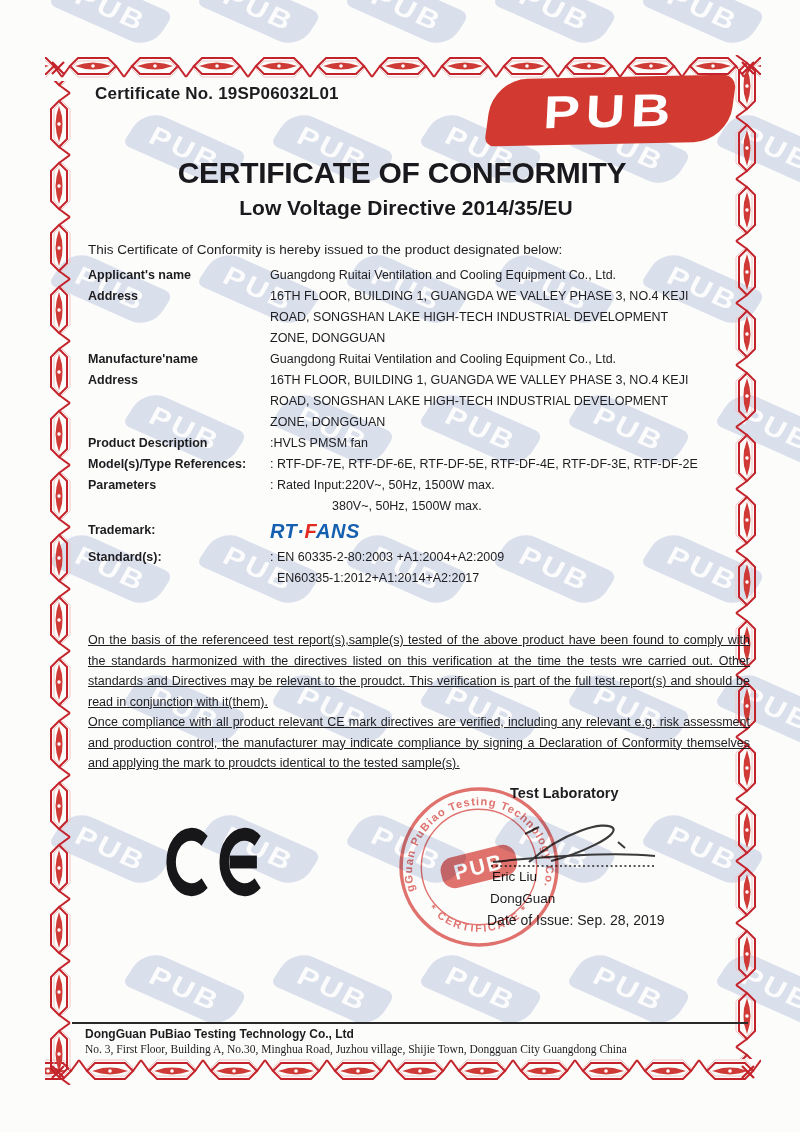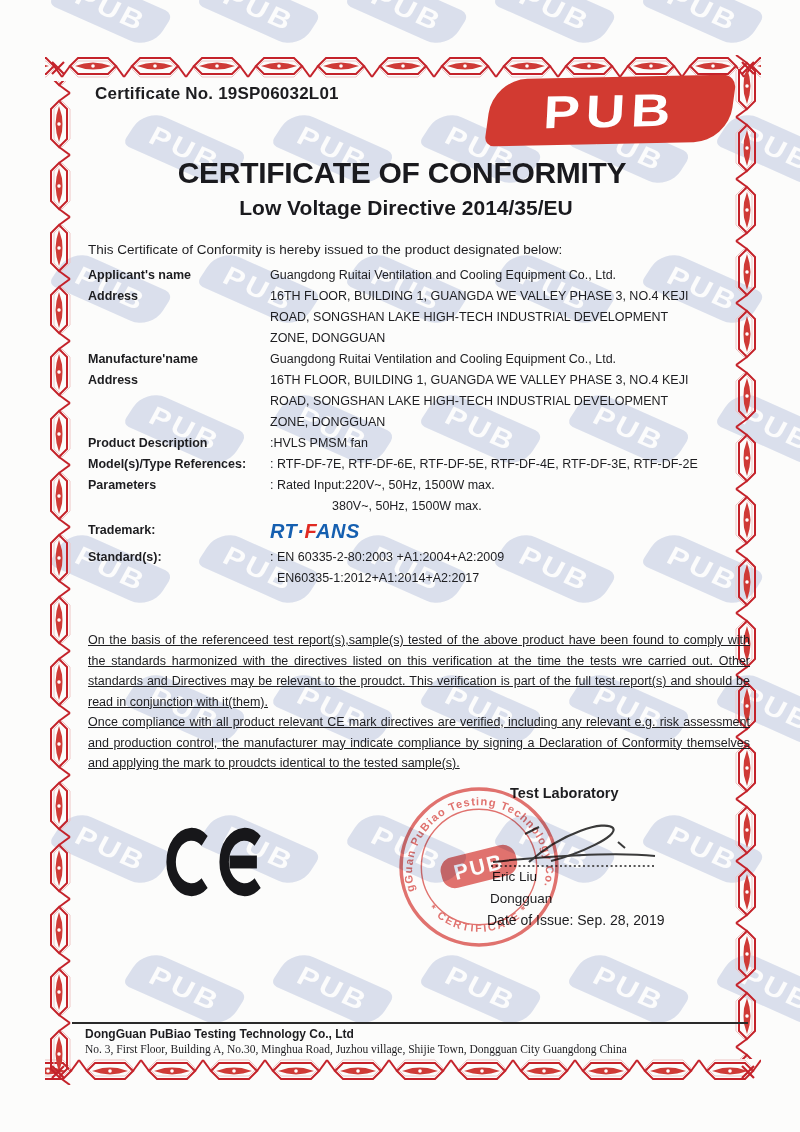--- a/index.html
+++ b/index.html
@@ -384,21 +384,21 @@
 
     <svg class="sig-svg" width="205" height="52" viewBox="0 0 205 52">
       <path d="M70 14 L84 7" fill="none" stroke="#3a3a3a" stroke-width="2"></path>
       <path d="M74 42 C108 12, 150 0, 158 8 C 164 16, 124 34, 96 41" fill="none" stroke="#3a3a3a" stroke-width="2.2"></path>
       <path d="M38 42 C 90 36, 160 32, 200 36" fill="none" stroke="#3a3a3a" stroke-width="2"></path>
       <path d="M163 22 L170 28" fill="none" stroke="#3a3a3a" stroke-width="2"></path>
       <path d="M36 46 H200" fill="none" stroke="#555" stroke-width="2" stroke-dasharray="2 2.6"></path>
     </svg>
 
     <div class="sig-name">Eric Liu</div>
-    <div class="sig-title">Dongguan</div>
+    <div class="sig-title">DongGuan</div>
     <div class="sig-date">Date of Issue: Sep. 28, 2019</div>
 
     <div class="footer-line"></div>
     <div class="footer-company">DongGuan PuBiao Testing Technology Co., Ltd</div>
     <div class="footer-address">No. 3, First Floor, Building A, No.30, Minghua Road, Juzhou village, Shijie Town, Dongguan City Guangdong China</div>
   </div>
 
   <svg class="stamp-svg" width="170" height="170" viewBox="0 0 168 168">
     <defs>
       <path id="stamp-top-arc" d="M20 105 A66 66 0 1 1 148 105" fill="none"></path>

